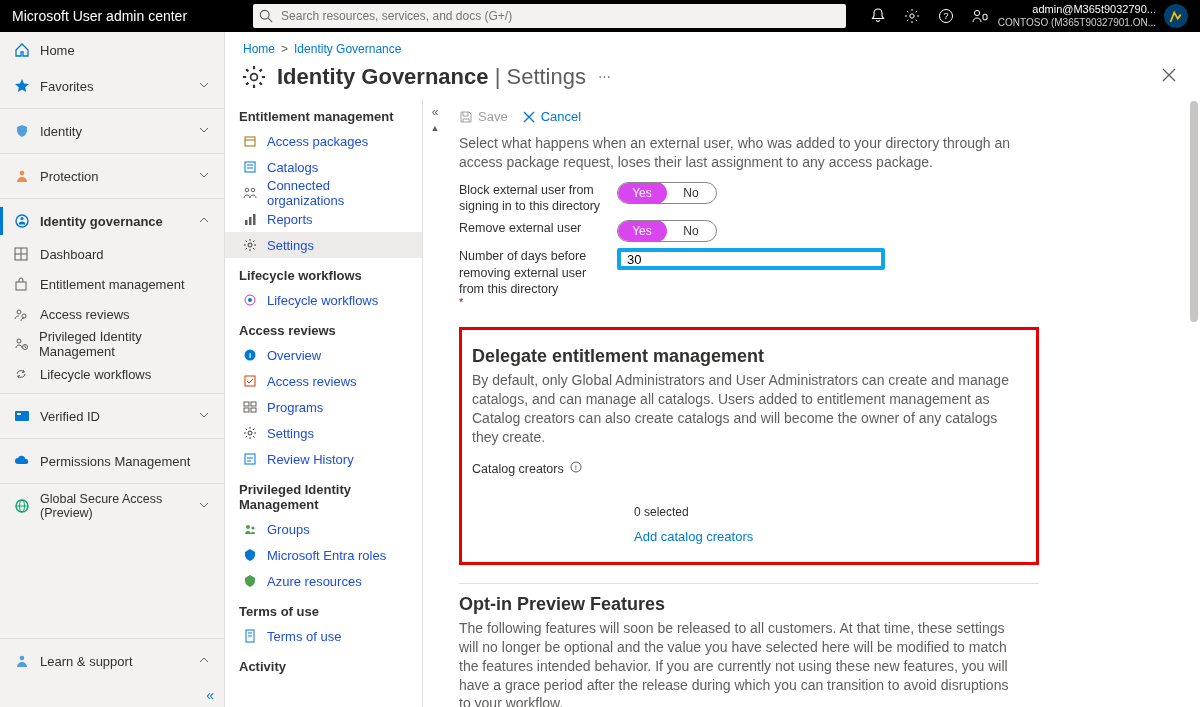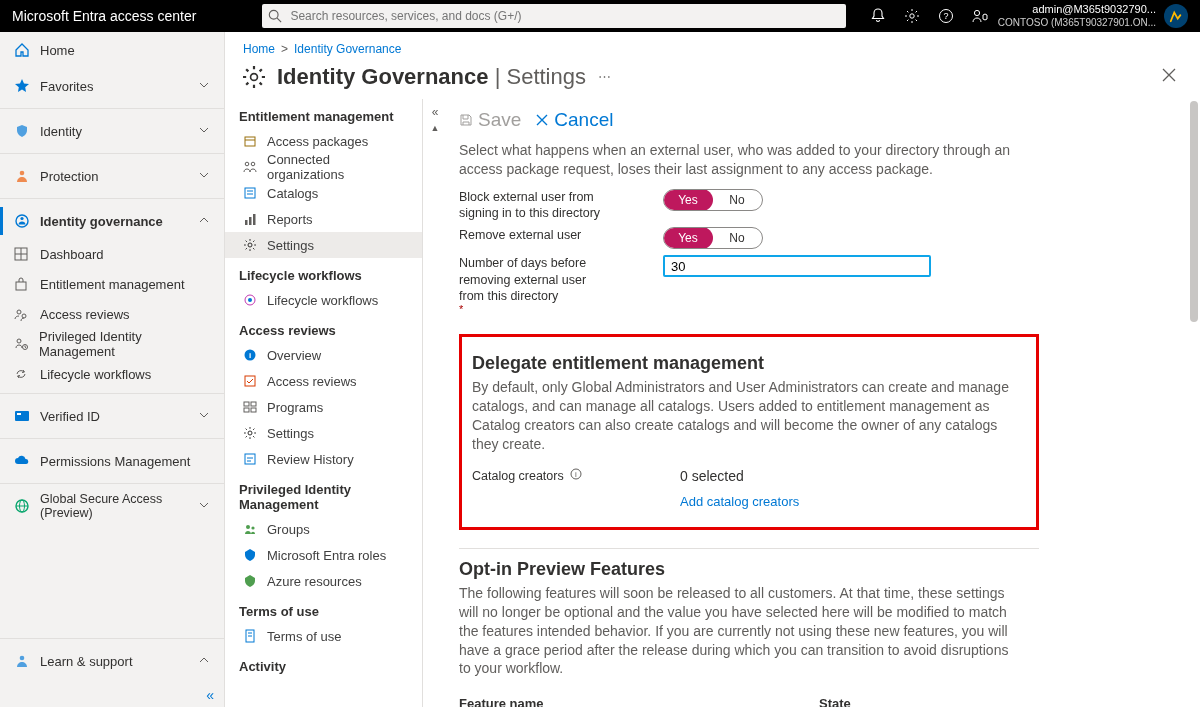--- a/index.html
+++ b/index.html
@@ -27,77 +27,77 @@
     .leftnav-sep { height: 1px; background:#e1dfdd; margin:4px 0; }
     .leftnav-item.selected-group { font-weight:600; }
     .leftnav-item.selected-group::before { content:""; position:absolute; left:0; top:4px; bottom:4px; width:3px; background:#0078d4; }
     .leftnav-sub-row { display:flex; align-items:center; gap:10px; height:30px; padding:0 14px; cursor:pointer; }
     .leftnav-learn { position:absolute; bottom:28px; left:0; right:0; }
     .leftnav-collapse { position:absolute; bottom:4px; right:10px; color:#0078d4; font-size:14px; cursor:pointer;}
 
     
     .midcol { width: 198px; border-right: 1px solid #e1dfdd; background:#fff; overflow-y:auto; padding-bottom:12px; }
     .mid-group-title { font-weight:600; font-size:13px; padding: 10px 14px 4px; }
-    .mid-item { display:flex; align-items:center; gap:10px; height:26px; padding:0 14px 0 18px; cursor:pointer; font-size:13px; color:#404040; }
+    .mid-item { display:flex; align-items:center; gap:10px; height:26px; padding:0 14px 0 18px; cursor:pointer; font-size:13px; color:#1d4ed8; }
     .mid-item.selected { background:#edebe9; font-weight:400; position:relative; }
     .mid-item .mi-icon { width:14px; height:14px; display:flex; align-items:center; justify-content:center; }
 
     
     .content-wrap { flex:1; display:flex; flex-direction:column; min-width:0; position:relative; }
     .bread { display:flex; align-items:center; height:30px; padding:4px 18px 0; gap:6px; font-size:12px; }
     .bread a { color:#0078d4; text-decoration:none; cursor:pointer; }
     .bread .sep { color:#605e5c; }
     .page-head { display:flex; align-items:center; gap:12px; padding:0 18px 8px; }
     .page-head .gear { width:22px; height:22px; }
     .page-head h1 { font-size:22px; font-weight:600; }
     .page-head h1 .sub { font-weight:400; color:#605e5c; }
     .page-head-close { margin-left:auto; cursor:pointer; padding:6px; }
     .page-body { display:flex; flex:1; min-height:0; }
 
     .collapse-chevron { width:24px; display:flex; flex-direction:column; align-items:center; padding-top:6px; gap:4px; color:#605e5c; font-size:12px; }
 
     .main-pane { flex:1; padding:6px 18px 12px 12px; overflow-y:auto; position:relative; }
     .cmdbar { display:flex; align-items:center; gap:14px; padding:4px 0 10px; border-bottom:0; }
-    .cmdbar .cmd { display:flex; align-items:center; gap:5px; cursor:pointer; font-size:19px; }
+    .cmdbar .cmd { display:flex; align-items:center; gap:5px; cursor:pointer; font-size:13px; }
     .cmdbar .cmd.disabled { color:#a19f9d; cursor:default; }
     .cmd.discard { color:#0078d4; }
 
     h2.sec-title { font-size:18px; font-weight:600; margin:10px 0 4px; }
     p.sec-desc { font-size:14px; color:#605e5c; max-width:560px; line-height:1.35; margin-bottom:10px; }
 
-    .row { display:flex; align-items:flex-start; margin:6px 0;gap:46px; }
+    .row { display:flex; align-items:flex-start; margin:6px 0; }
     .row-label { width:158px; font-size:12.5px; color:#323130; line-height:1.3; padding-right:8px; }
     .row-ctrl { }
 
     .toggle { width:100px; height:22px; border:1px solid #8a8886; border-radius:11px; display:flex; align-items:center; font-size:12px; overflow:hidden; cursor:pointer; }
     .toggle .seg { flex:1; text-align:center; line-height:20px; }
-    .toggle .seg.on { background:#be185d; color:#fff; border-radius:11px; margin:-1px; height:22px; line-height:22px; }
-
-    .text-input { height:22px; border:2px solid #0ea5e9; border-radius:2px; padding:0 6px; width:268px; font-size:13px; }
+    .toggle .seg.on { background:#d946ef; color:#fff; border-radius:11px; margin:-1px; height:22px; line-height:22px; }
+
+    .text-input { height:22px; border:4px solid #0ea5e9; border-radius:2px; padding:0 6px; width:268px; font-size:13px; }
     .req-star { color:#a80000; font-size:11px; display:block; margin-top:-2px; }
 
     .highlight-box { border:3px solid #e60000; padding:16px 10px 12px; margin-top:18px; max-width:580px; }
     .link { color:#0078d4; cursor:pointer; font-size:13px; }
 
     hr.sep { border:none; border-top:1px solid #e1dfdd; margin:18px 0 4px; max-width:580px; }
 
     .feat-header { display:flex; font-weight:600; font-size:13px; max-width:580px; padding:8px 0 4px; }
     .feat-header .c1 { width:360px; }
 
     .scrollbar-fake { position:absolute; right:2px; top:110px; width:8px; height:180px; background:#c8c6c4; border-radius:4px; }
     .scrollbar-fake2 { position:absolute; right:2px; top:2px; bottom:2px; width:8px; }
     .scrollbar-fake2 .thumb { position:absolute; top:0; width:8px; height:200px; background:#c8c6c4; border-radius:4px; }
 
     .icon svg, .mi-icon svg, .topbar-icon svg { display:block; }
   </style>
 </head>
 <body>
 
 <div class="topbar">
-  <div class="brand">Microsoft Entra access center</div>
+  <div class="brand">Microsoft User admin center</div>
   <div class="search-wrap">
     <div class="search-box">
       <svg width="14" height="14" viewBox="0 0 16 16">
           <circle cx="6.5" cy="6.5" r="5" fill="none" stroke="#605e5c" stroke-width="1.3"></circle>
           <line x1="10.5" y1="10.5" x2="15" y2="15" stroke="#605e5c" stroke-width="1.3"></line>
         </svg>
       <input class="search-input" placeholder="Search resources, services, and docs (G+/)" style="">
     </div>
   </div>
   <div class="topbar-icons">
@@ -328,36 +328,36 @@
               <svg width="14" height="14">
                 <rect x="2" y="3" width="10" height="9" fill="none" stroke="#986f0b"></rect>
                 <line x1="2" y1="6" x2="12" y2="6" stroke="#986f0b"></line>
               </svg>
             </span>
             <span>Access packages</span>
           </div>
         <div class="mid-item">
             <span class="mi-icon">
               <svg width="14" height="14">
+                <rect x="2" y="2" width="10" height="10" fill="none" stroke="#0078d4"></rect>
+                <line x1="4" y1="5" x2="10" y2="5" stroke="#0078d4"></line>
+                <line x1="4" y1="8" x2="10" y2="8" stroke="#0078d4"></line>
+              </svg>
+            </span>
+            <span>Catalogs</span>
+          </div>
+        <div class="mid-item">
+            <span class="mi-icon">
+              <svg width="14" height="14">
                 <circle cx="4" cy="4" r="1.8" fill="none" stroke="#605e5c"></circle>
                 <circle cx="10" cy="4" r="1.8" fill="none" stroke="#605e5c"></circle>
                 <path d="M1 12c0-2 1.5-3 3-3s3 1 3 3M7 12c0-2 1.5-3 3-3s3 1 3 3" fill="none" stroke="#605e5c"></path>
               </svg>
             </span>
             <span>Connected organizations</span>
-          </div>
-        <div class="mid-item">
-            <span class="mi-icon">
-              <svg width="14" height="14">
-                <rect x="2" y="2" width="10" height="10" fill="none" stroke="#0078d4"></rect>
-                <line x1="4" y1="5" x2="10" y2="5" stroke="#0078d4"></line>
-                <line x1="4" y1="8" x2="10" y2="8" stroke="#0078d4"></line>
-              </svg>
-            </span>
-            <span>Catalogs</span>
           </div>
         <div class="mid-item">
             <span class="mi-icon">
               <svg width="14" height="14">
                 <rect x="2" y="8" width="2.5" height="5" fill="#605e5c"></rect>
                 <rect x="6" y="5" width="2.5" height="8" fill="#605e5c"></rect>
                 <rect x="10" y="2" width="2.5" height="11" fill="#605e5c"></rect>
               </svg>
             </span>
             <span>Reports</span>
@@ -533,21 +533,21 @@
           <p class="sec-desc">By default, only Global Administrators and User Administrators can create and manage catalogs, and can manage all catalogs. Users added to entitlement management as Catalog creators can also create catalogs and will become the owner of any catalogs they create.</p>
           <div class="row" style="margin-top:14px;">
             <div class="row-label" style="width:162px; display:flex; align-items:flex-start; gap:6px;">
               <span>Catalog creators</span>
               <span><svg width="12" height="12">
                     <circle cx="6" cy="6" r="5" fill="none" stroke="#605e5c"></circle>
                     <text x="6" y="9" text-anchor="middle" font-size="8" fill="#605e5c">i</text>
                   </svg></span>
             </div>
             <div class="row-ctrl">
-              <div style="font-size:14px;">0 selected</div>
+              <div style="font-size:12px;margin-top:44px;">0 selected</div>
               <div style="height:10px;"></div>
               <div class="link">Add catalog creators</div>
             </div>
           </div>
         </div>
 
         <hr class="sep">
 
         <h2 class="sec-title">Opt-in Preview Features</h2>
         <p class="sec-desc">The following features will soon be released to all customers. At that time, these settings will no longer be optional and the value you have selected here will be modified to match the features intended behavior. If you are currently not using these new features, you will have a grace period after the release during which you can transition to avoid disruptions to your workflow.</p>

